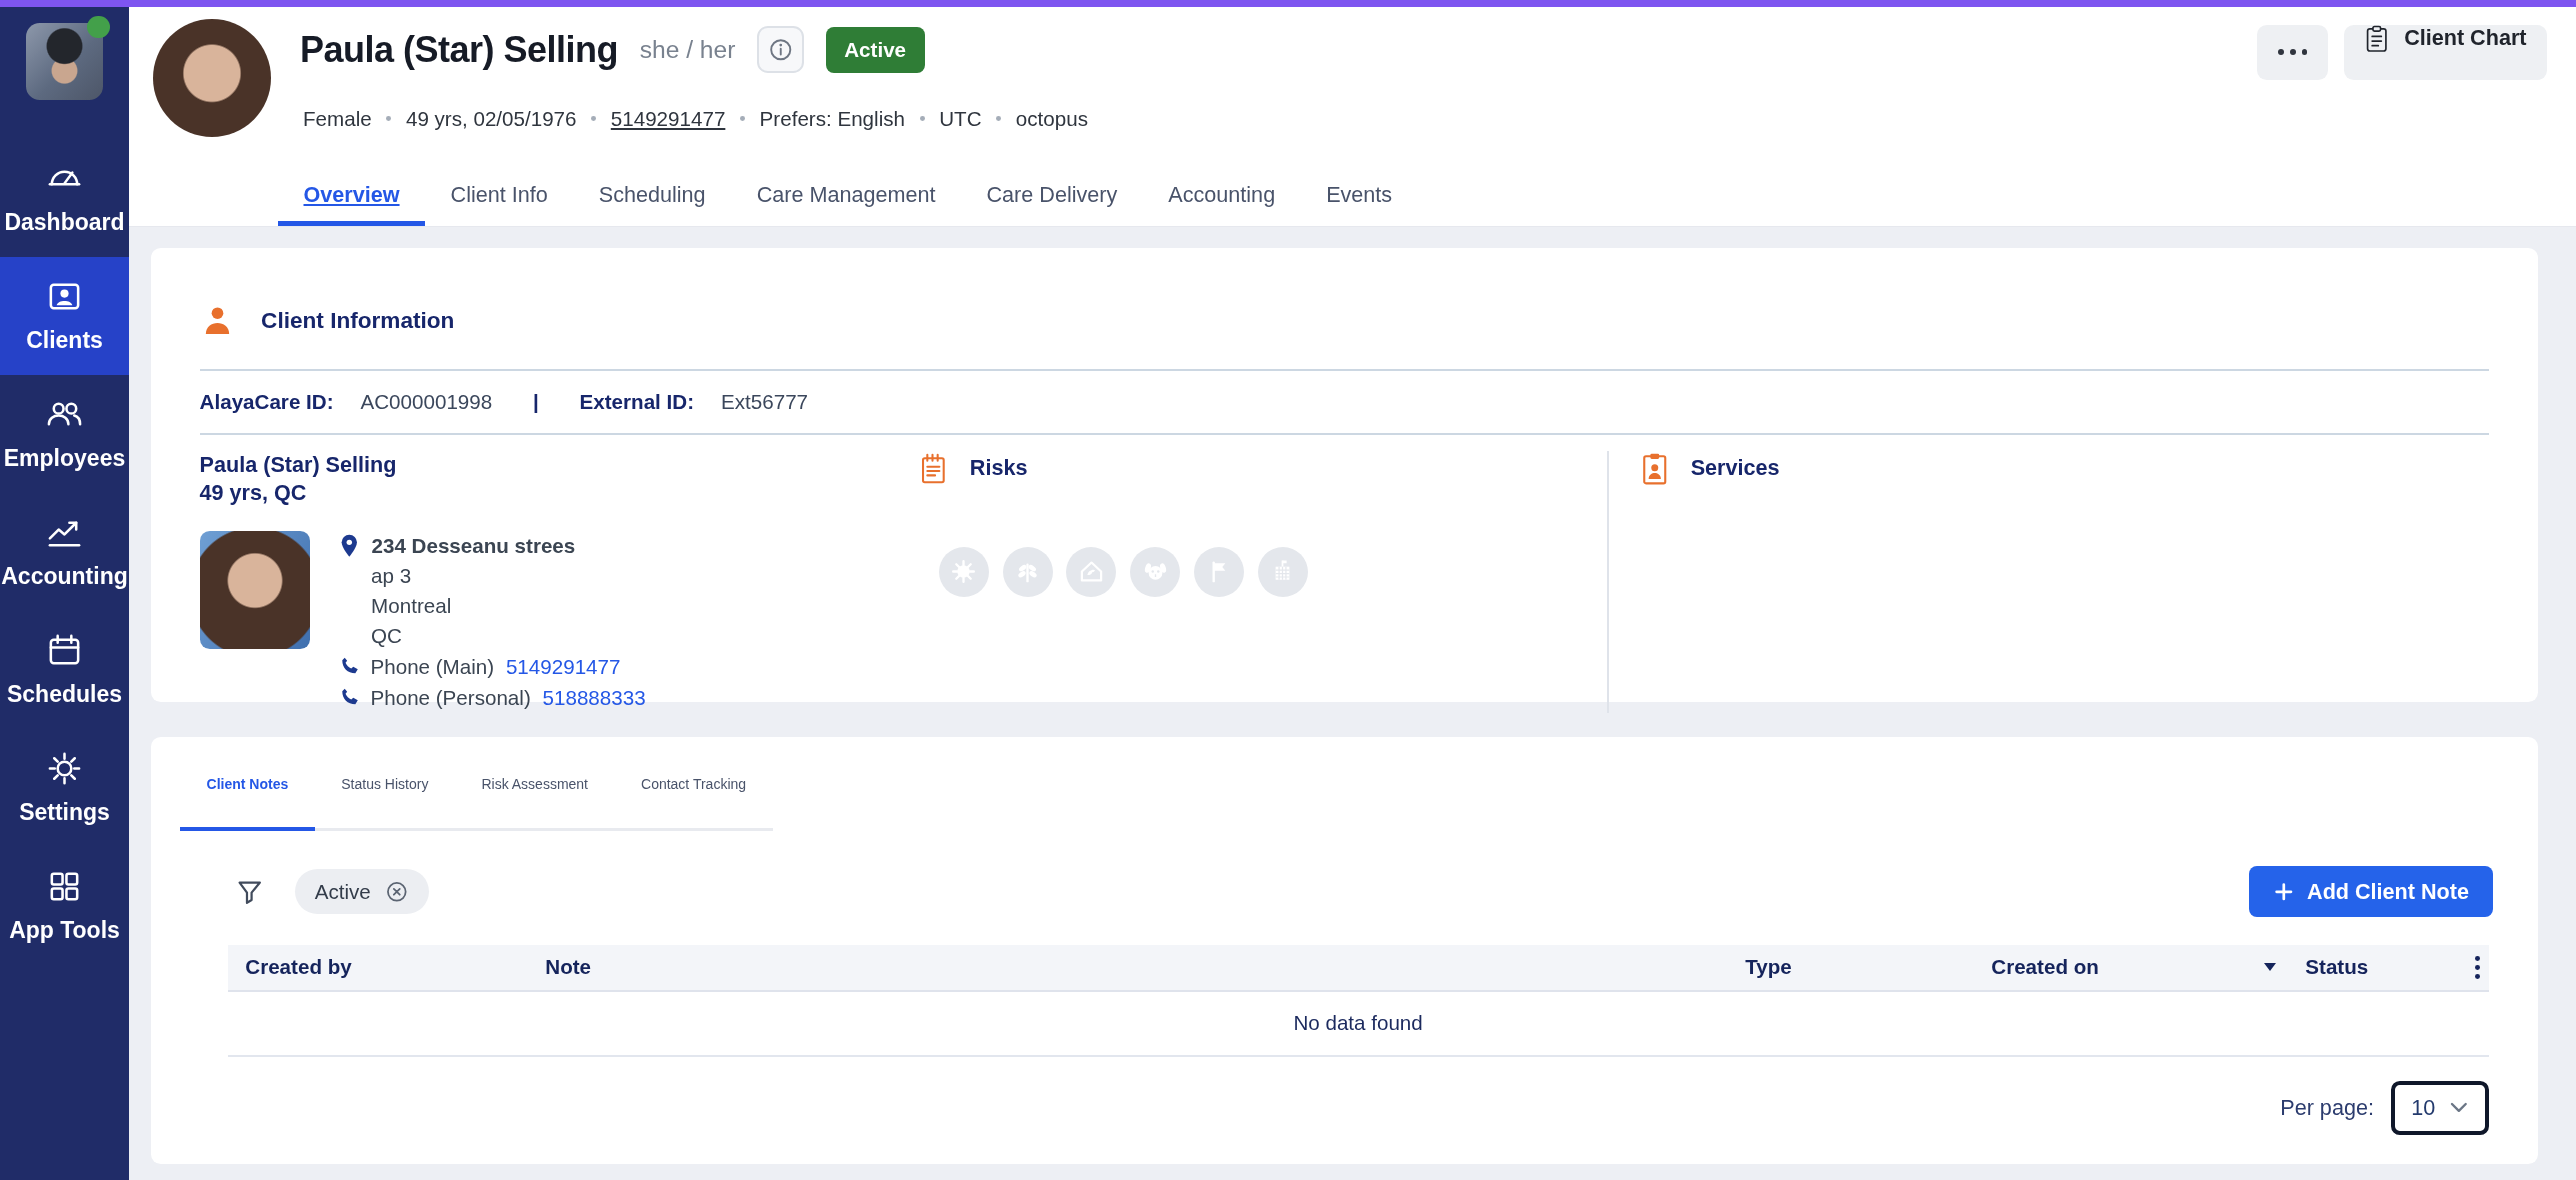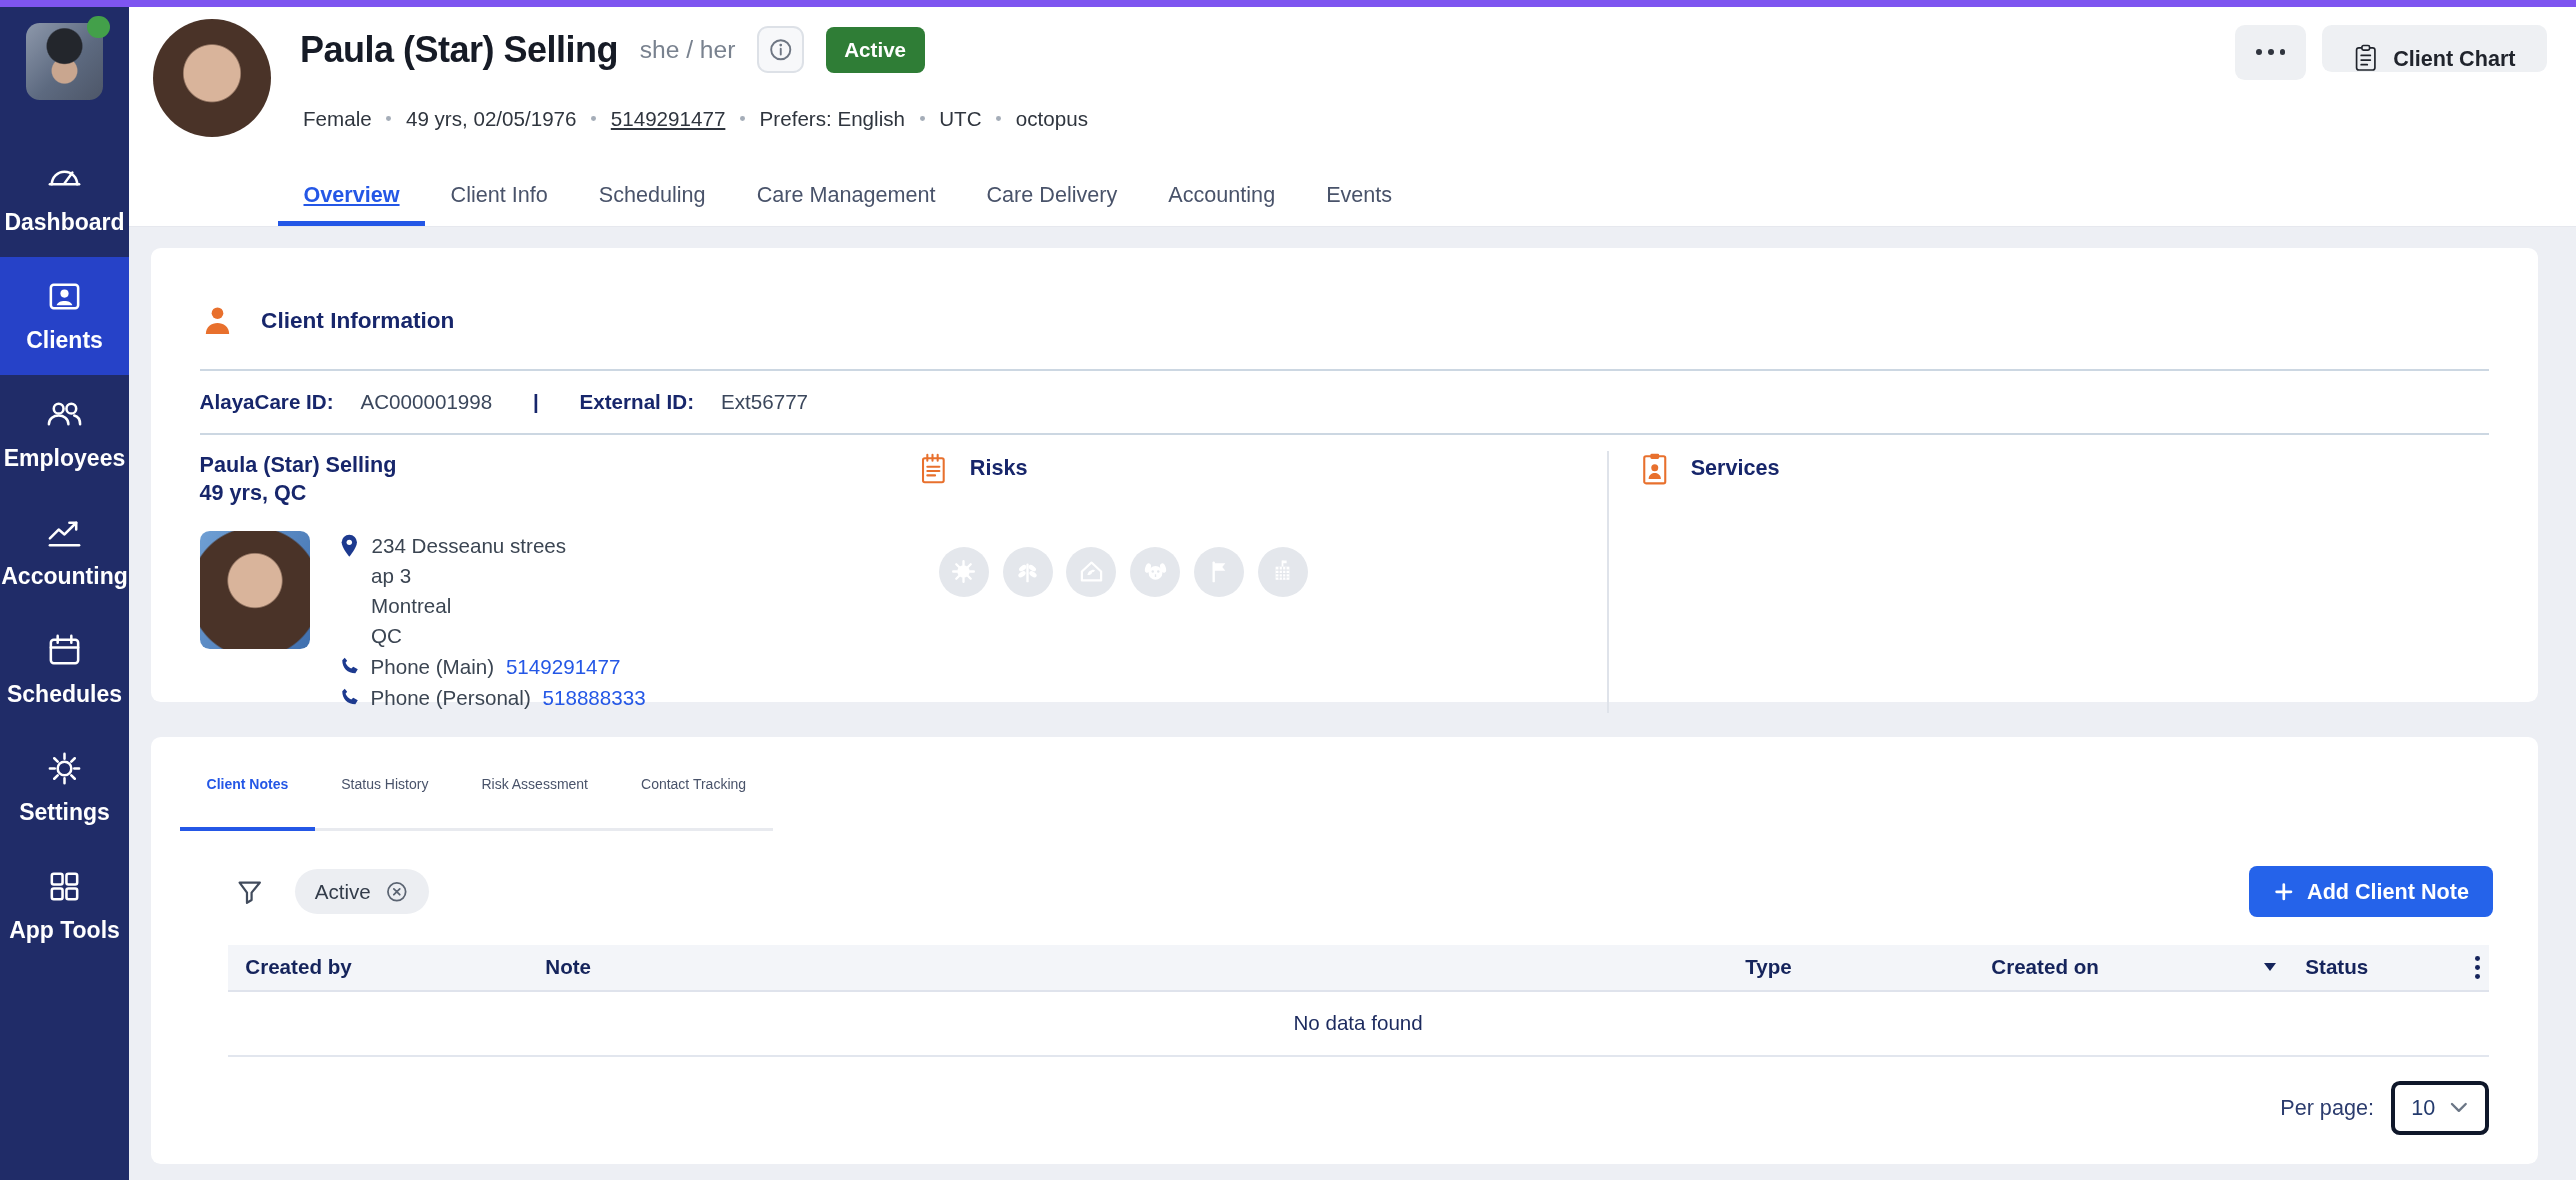--- a/index.html
+++ b/index.html
@@ -40,21 +40,21 @@
   .pronouns { font-size:24.6px; color:#79828f; }
   .info-btn { width:47px; height:47px; border:2px solid #dde1e7; background:#f7f8fa; border-radius:10.8px;
     display:flex; align-items:center; justify-content:center; cursor:pointer; }
   .badge { background:#2f7d36; color:#fff; font-size:20.6px; font-weight:700; padding:10.8px 18.7px; border-radius:7.9px; }
   .demo-row { position:absolute; left:174px; top:100px; display:flex; align-items:center; gap:14.7px; font-size:20.6px; color:#2f353e; }
   .demo-dot { width:4.9px; height:4.9px; border-radius:50%; background:#a5adb8; }
   .demo-link { text-decoration:underline; cursor:pointer; }
   .header-actions { position:absolute; right:29.5px; top:17.7px; display:flex; gap:15.7px; }
   .btn-more { width:71px; height:55px; background:#eef0f3; border-radius:9.8px; display:flex; align-items:center; justify-content:center; gap:5.9px; cursor:pointer; }
   .btn-more i { width:5.9px; height:5.9px; border-radius:50%; background:#30353e; display:block; }
-  .btn-chart { height:47px; padding:0 31px; background:#eef0f3; border-radius:9.8px; display:flex; align-items:flex-end; gap:14.7px;
+  .btn-chart { height:55px; padding:0 20px; background:#eef0f3; border-radius:9.8px; display:flex; align-items:flex-start; gap:14.7px;
     font-size:21.6px; font-weight:600; color:#20242c; cursor:pointer; }
   .header-tabs { position:absolute; left:149px; bottom:0; display:flex; }
   .htab { position:relative; padding:0 25.5px; height:61px; display:flex; align-items:center; font-size:21.6px; color:#49536a; cursor:pointer; }
   .htab.active { color:#2457e6; font-weight:600;text-decoration:underline; }
   .htab.active::after { content:""; position:absolute; left:0; right:0; bottom:0; height:4.9px; background:#2457e6; }
 
   .content { flex:1; padding:21.6px 21.6px 0 21.6px; overflow:hidden; }
   .card { background:#ffffff; border-radius:9.8px; width:2387px; }
 
   
@@ -66,21 +66,21 @@
   .id-sep { color:#17266b; font-weight:700; margin:0 13.8px; }
   .c1-cols { display:grid; grid-template-columns:698px 709px 1fr; padding-top:15.7px; }
   .c1-name { font-size:21.6px; font-weight:700; color:#17266b; line-height:28.5px; }
   .c1-left-row { display:flex; margin-top:23.6px; }
   .photo { width:110px; height:118px; border-radius:9.8px; flex-shrink:0;
     background:
       radial-gradient(circle at 50% 42%, #d9b49b 0 30%, transparent 32%),
       radial-gradient(circle at 50% 52%, #4a3328 0 78%, transparent 80%),
       linear-gradient(120deg,#6f9fd4,#3f6fae); }
   .addr { margin-left:29.5px; font-size:20.6px; color:#3b4552; line-height:30px; }
-  .addr-line1 { display:flex; align-items:center; gap:11.8px; }
+  .addr-line1 { display:flex; align-items:center; gap:11.8px;font-weight:bold; }
   .addr-indent { padding-left:32px; }
   .phone-line { display:flex; align-items:center; gap:11.8px; margin-top:1px; }
   .phone-num { color:#2457e6; cursor:pointer; }
   .sec-head { display:flex; align-items:center; gap:21.6px; font-size:21.6px; font-weight:600; color:#17266b; }
   .risk-row { display:flex; gap:13.8px; margin-top:61px; margin-left:21.6px; }
   .risk-circle { width:50px; height:50px; border-radius:50%; background:#e4e7ec; display:flex; align-items:center; justify-content:center; }
   .col-risks { padding-left:19.6px; }
   .col-services { border-left:2px solid #dfe3ea; padding-left:31px; }
 
   

